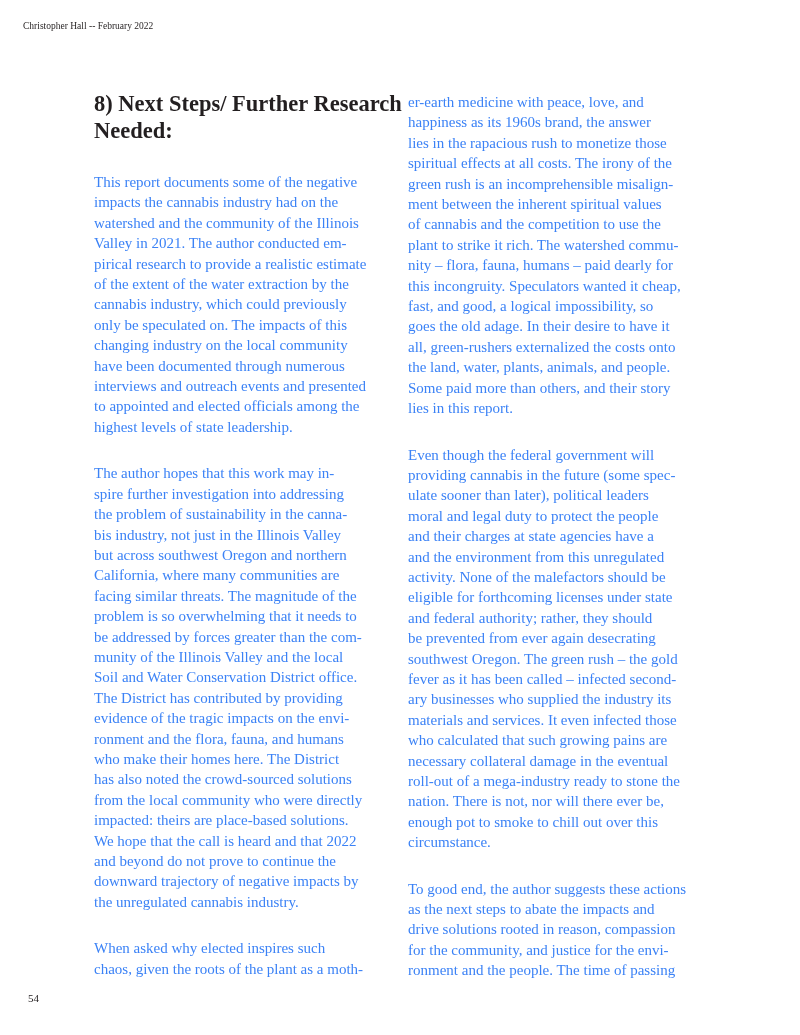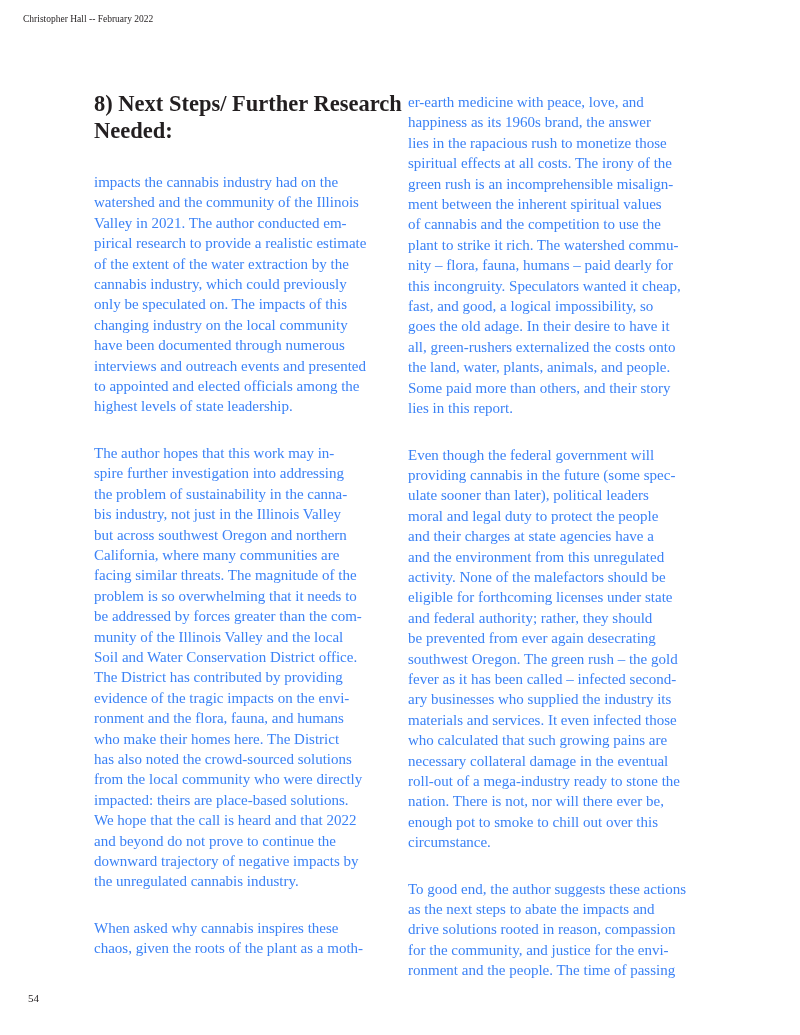--- a/index.html
+++ b/index.html
@@ -11,21 +11,21 @@
       width: 800px;
       height: 1035px;
       position: relative;
       overflow: hidden;
       font-family: "Liberation Serif", "DejaVu Serif", serif;
       color: #231f20;
     }
     .running-header {
       position: absolute;
       left: 23px;
-      top: 14px;
+      top: 21px;
       font-size: 9.5px;
       color: #231f20;
       white-space: nowrap;
     }
     .page-number {
       position: absolute;
       left: 28px;
       top: 992px;
       font-size: 11px;
       color: #231f20;
@@ -64,20 +64,21 @@
 
 <div class="running-header">Christopher Hall -- February 2022</div>
 
 <div class="column col-left">
   <h1 class="section-title">
     <span style="display:block">8) Next Steps/ Further Research</span>
     <span style="display:block">Needed:</span>
   </h1>
 
   <p class="para">
+    <span class="line">This report documents some of the negative</span>
     <span class="line">impacts the cannabis industry had on the</span>
     <span class="line">watershed and the community of the Illinois</span>
     <span class="line">Valley in 2021. The author conducted em-</span>
     <span class="line">pirical research to provide a realistic estimate</span>
     <span class="line">of the extent of the water extraction by the</span>
     <span class="line">cannabis industry, which could previously</span>
     <span class="line">only be speculated on. The impacts of this</span>
     <span class="line">changing industry on the local community</span>
     <span class="line">have been documented through numerous</span>
     <span class="line">interviews and outreach events and presented</span>
@@ -104,21 +105,21 @@
     <span class="line">has also noted the crowd-sourced solutions</span>
     <span class="line">from the local community who were directly</span>
     <span class="line">impacted: theirs are place-based solutions.</span>
     <span class="line">We hope that the call is heard and that 2022</span>
     <span class="line">and beyond do not prove to continue the</span>
     <span class="line">downward trajectory of negative impacts by</span>
     <span class="line">the unregulated cannabis industry.</span>
   </p>
 
   <p class="para">
-    <span class="line">When asked why cannabis inspires these</span>
+    <span class="line">When asked why elected inspires such</span>
     <span class="line">chaos, given the roots of the plant as a moth-</span>
   </p>
 </div>
 
 <div class="column col-right">
   <p class="para">
     <span class="line">er-earth medicine with peace, love, and</span>
     <span class="line">happiness as its 1960s brand, the answer</span>
     <span class="line">lies in the rapacious rush to monetize those</span>
     <span class="line">spiritual effects at all costs. The irony of the</span>

